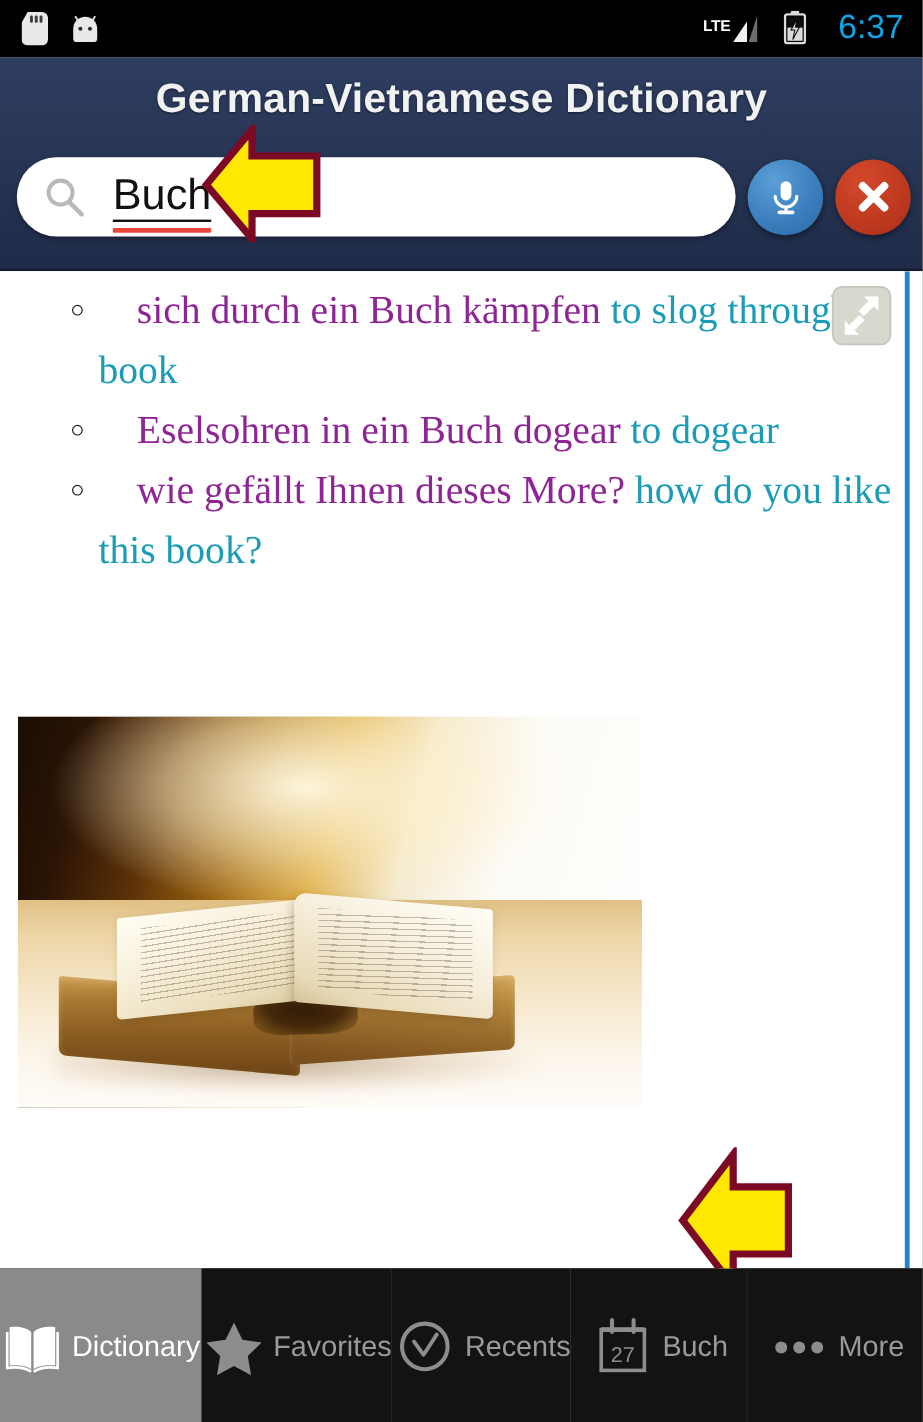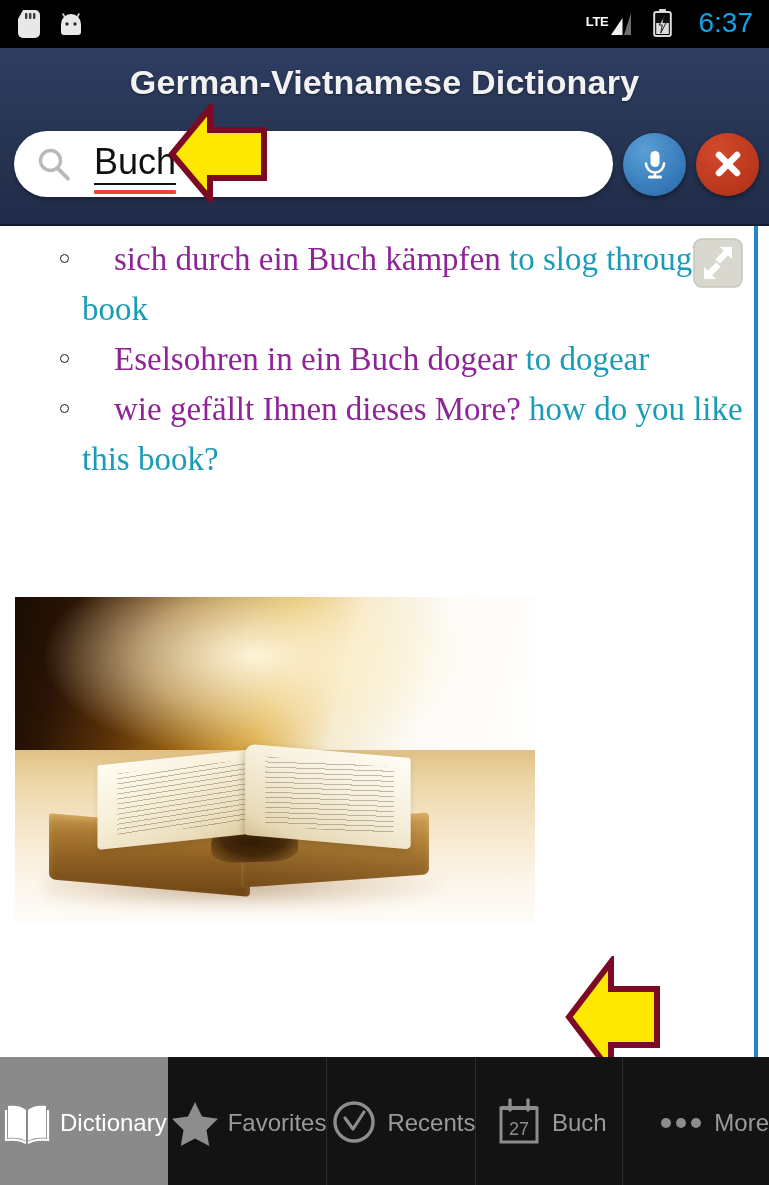--- a/index.html
+++ b/index.html
@@ -346,21 +346,21 @@
     flex-direction: row;
     align-items: center;
     justify-content: center;
     gap: 6px;
     background: #131313;
     border-right: 1px solid #2c2c2c;
     cursor: pointer;
     box-sizing: border-box;
     padding-top: 4px;
   }
-  .navitem:last-child { border-right: none; justify-content: flex-end; }
+  .navitem:last-child { border-right: none; }
   .navitem.active { background: #8a8a8a; border-right: 1px solid #8a8a8a; }
   .nav-icon { width: 54px; height: 54px; display: block; }
   .nav-label {
     font-size: 24px;
     color: #9a9a9a;
     font-family: "Liberation Sans", sans-serif;
     line-height: 1;
   }
   .navitem.active .nav-label { color: #ffffff; text-align: right; }
 </style>

